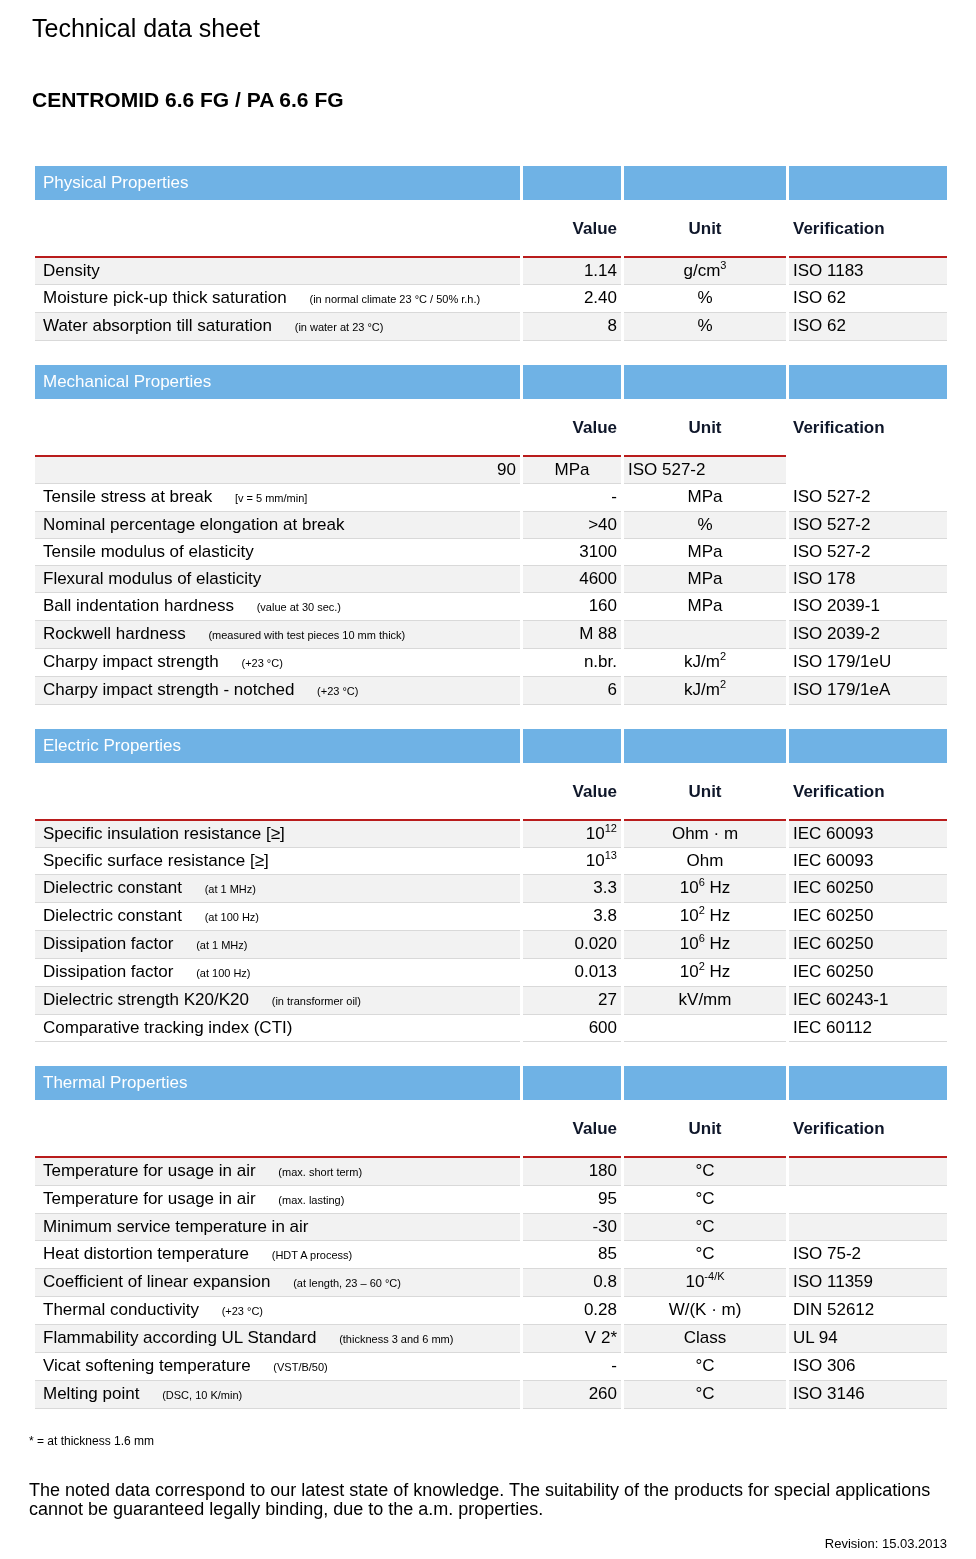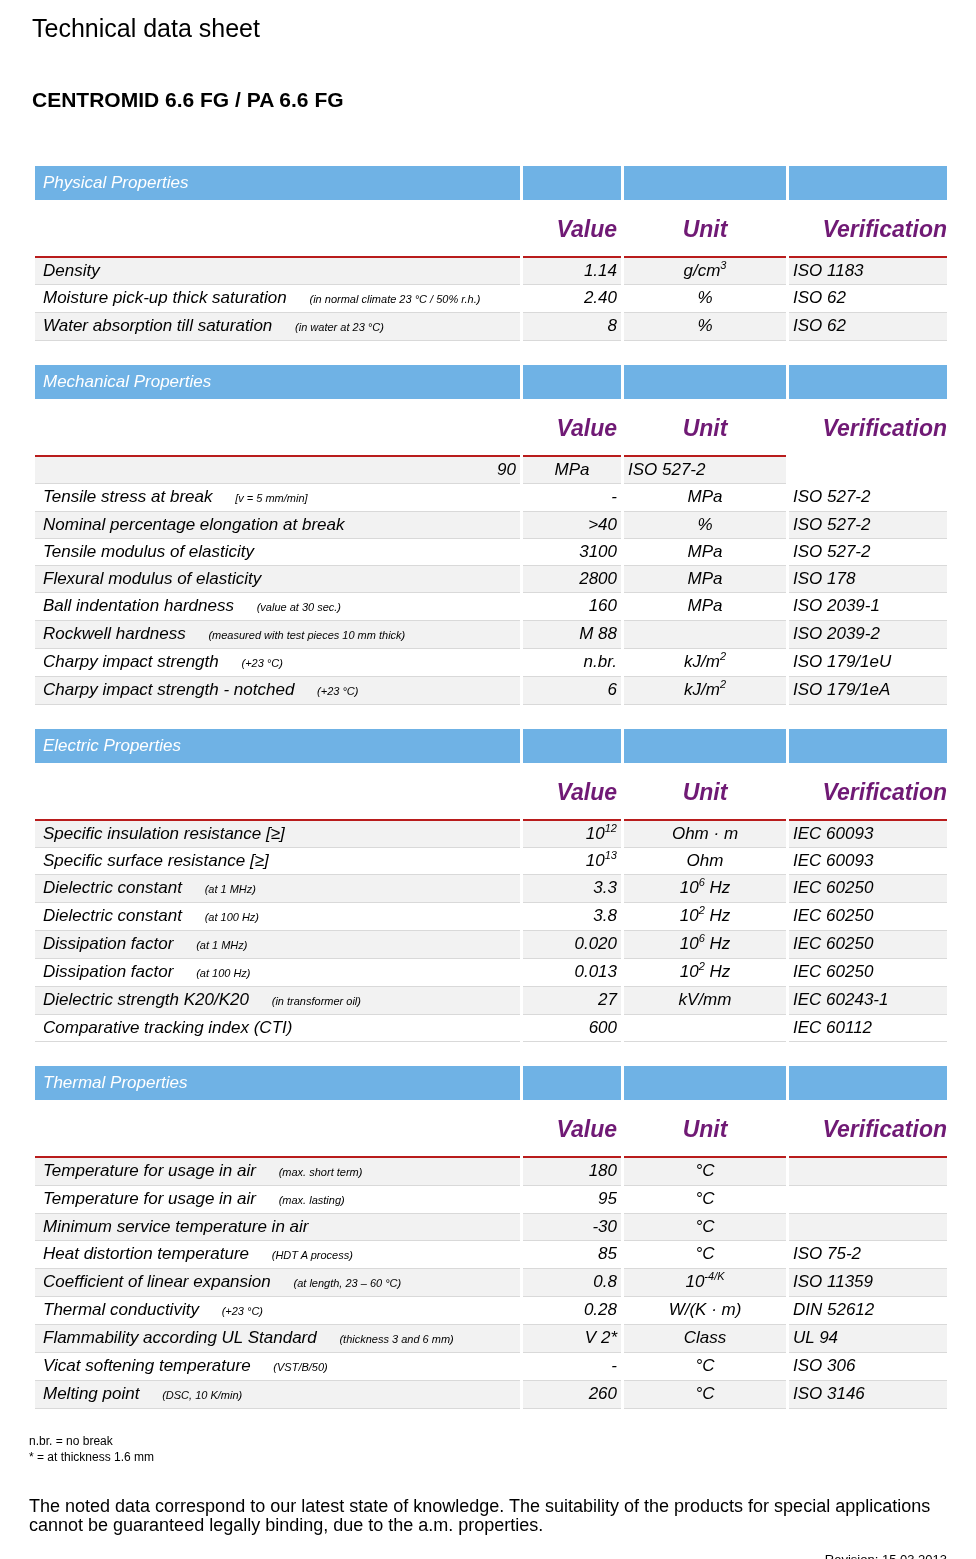--- a/index.html
+++ b/index.html
@@ -4,36 +4,36 @@
 <style>
   html, body { margin:0; padding:0; }
   body {
     width: 976px; height: 1559px; overflow: hidden;
     background: #ffffff; color: #000;
     font-family: "Liberation Sans", sans-serif;
   }
   h1.title { font-size: 25px; line-height: 29px; font-weight: normal; margin: 14px 0 0 32px; }
   h2.product { font-size: 21px; line-height: 25px; font-weight: bold; margin: 44px 0 0 32px; }
 
-  #sections section { margin: 24px 0 16px 35px; font-style: italic; }
+  #sections section { margin: 24px 0 16px 35px; }
   #sections section:first-child { margin-top: 54px; }
 
   .bar, .colhead, .row {
     display: grid;
     grid-template-columns: 485px 98px 162px 158px;
     column-gap: 3px;
     width: 912px;
   }
   .bar .bc { background: var(--blue); height: 34px; }
   .bar .bc.bar-title {
     color: #fff; font-size: 17px; line-height: 34px;
     padding-left: 8px; white-space: nowrap;
   }
-  .colhead { margin-top: 18px; font-weight: bold; color: #701a75; font-size: 23px; }
-  .colhead .cell { line-height: 22px; text-align: right; }
+  .colhead { margin-top: 18px; font-weight: bold; color: #0f172a; font-size: 17px; }
+  .colhead .cell { line-height: 22px; }
   .rows { margin-top: 16px; }
   .row .cell {
     min-height: 26px; line-height: 26px;
     border-bottom: 1px solid #d9d9d9;
     font-size: 17px; white-space: nowrap; overflow: hidden;
   }
   .row:first-child .cell { border-top: 2px solid #b91c1c; }
   .row.odd .cell { background: #f2f2f2; }
   .cell.lbl { padding-left: 8px; }
   .cell.val { text-align: right; padding-right: 4px; }
@@ -120,21 +120,21 @@
       <div class="cell ver">ISO 527-2</div>
     </div>
     <div class="row even">
       <div class="cell lbl"><span class="main">Tensile modulus of elasticity</span></div>
       <div class="cell val">3100</div>
       <div class="cell unit">MPa</div>
       <div class="cell ver">ISO 527-2</div>
     </div>
     <div class="row odd">
       <div class="cell lbl"><span class="main">Flexural modulus of elasticity</span></div>
-      <div class="cell val">2800</div>
+      <div class="cell val">4600</div>
       <div class="cell unit">MPa</div>
       <div class="cell ver">ISO 178</div>
     </div>
     <div class="row even">
       <div class="cell lbl"><span class="main">Ball indentation hardness</span> <span class="sub">(value at 30 sec.)</span></div>
       <div class="cell val">160</div>
       <div class="cell unit">MPa</div>
       <div class="cell ver">ISO 2039-1</div>
     </div>
     <div class="row odd">
@@ -287,20 +287,19 @@
       <div class="cell lbl"><span class="main">Melting point</span> <span class="sub">(DSC, 10 K/min)</span></div>
       <div class="cell val">260</div>
       <div class="cell unit">°C</div>
       <div class="cell ver">ISO 3146</div>
     </div>
         </div>
       </section>
     </div>
 
   <div class="footnotes">
-    <div>n.br. = no break</div>
     <div>* = at thickness 1.6 mm</div>
   </div>
 
   <p class="disclaimer">The noted data correspond to our latest state of knowledge. The suitability of the products for special applications cannot be guaranteed legally binding, due to the a.m. properties.</p>
 
   <div class="revision">Revision: 15.03.2013</div>
 </div>
 
 </body></html>

